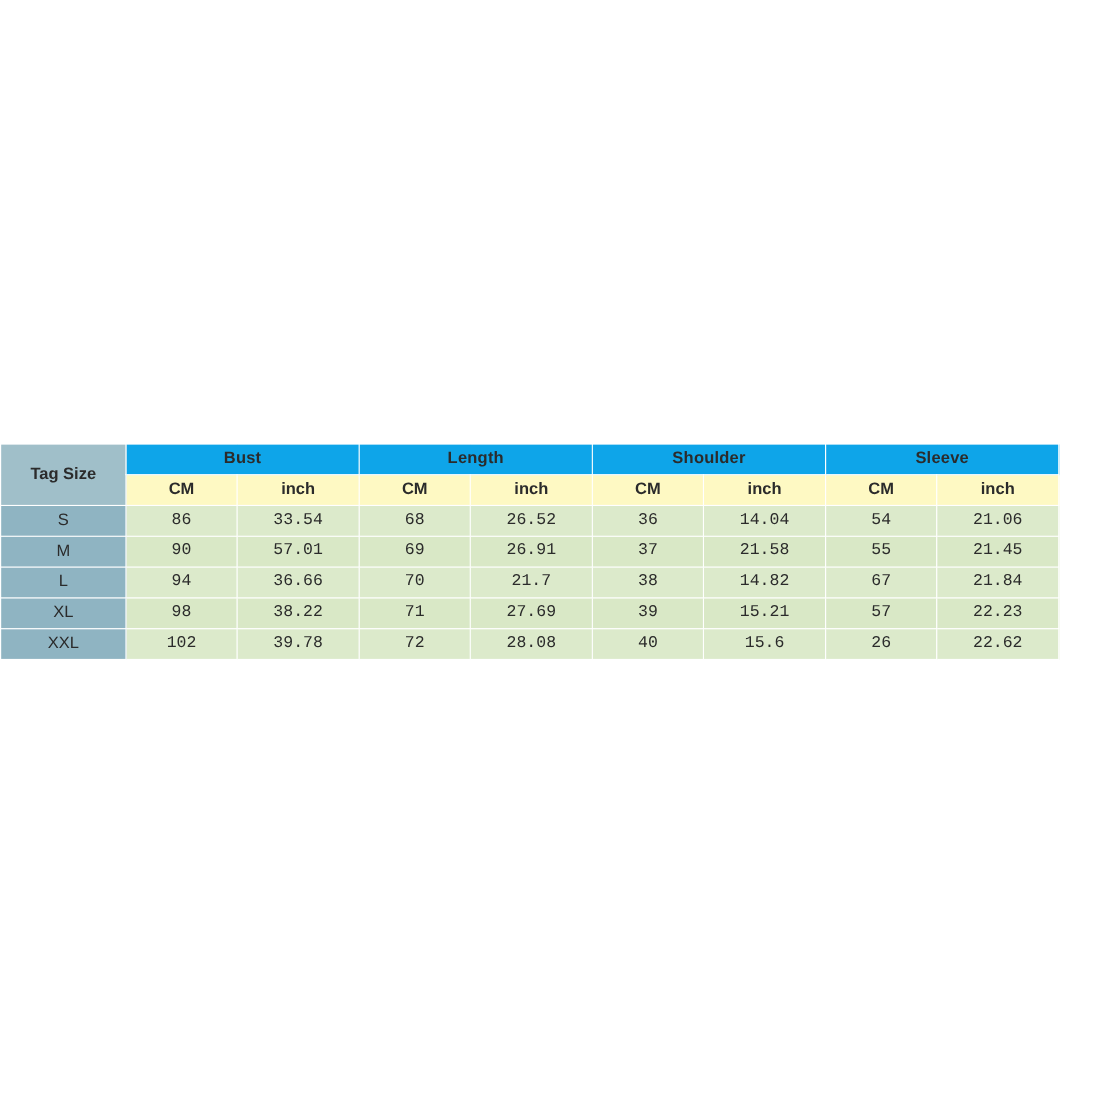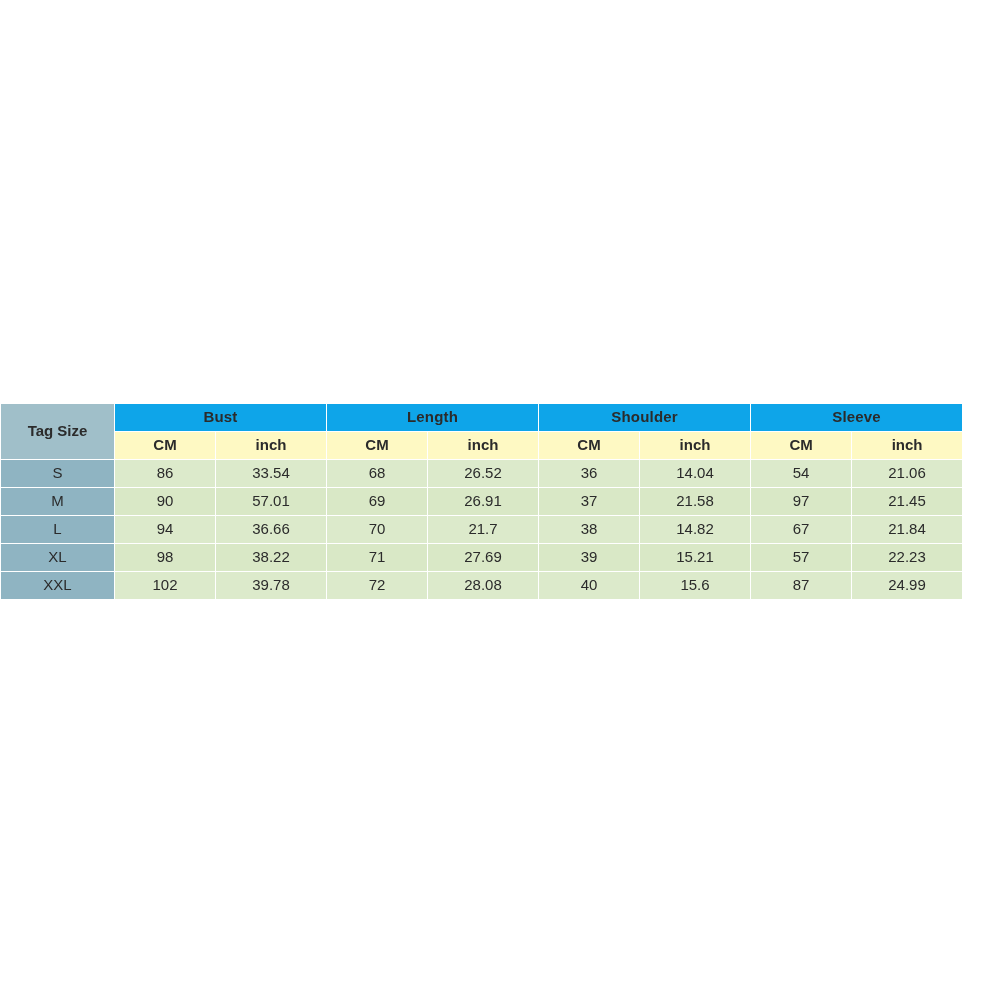--- a/index.html
+++ b/index.html
@@ -67,20 +67,21 @@
 
   
   .size-label {
     background: #8fb4c2;
     font-size: 15px;
   }
 
   
   .data-cell {
     background: #dceacb;
+    font-family: Liberation Mono, monospace;
   }
 
   
   tr.data-row:nth-child(odd) .data-cell {
     background: #dceacb;
   }
   tr.data-row:nth-child(even) .data-cell {
     background: #d9e8c6;
   }
 </style>
@@ -132,21 +133,21 @@
         <td class="data-cell">21.06</td>
       </tr>
       <tr class="data-row">
         <td class="size-label">M</td>
         <td class="data-cell">90</td>
         <td class="data-cell">57.01</td>
         <td class="data-cell">69</td>
         <td class="data-cell">26.91</td>
         <td class="data-cell">37</td>
         <td class="data-cell">21.58</td>
-        <td class="data-cell">97</td>
+        <td class="data-cell">55</td>
         <td class="data-cell">21.45</td>
       </tr>
       <tr class="data-row">
         <td class="size-label">L</td>
         <td class="data-cell">94</td>
         <td class="data-cell">36.66</td>
         <td class="data-cell">70</td>
         <td class="data-cell">21.7</td>
         <td class="data-cell">38</td>
         <td class="data-cell">14.82</td>
@@ -165,18 +166,18 @@
         <td class="data-cell">22.23</td>
       </tr>
       <tr class="data-row">
         <td class="size-label">XXL</td>
         <td class="data-cell">102</td>
         <td class="data-cell">39.78</td>
         <td class="data-cell">72</td>
         <td class="data-cell">28.08</td>
         <td class="data-cell">40</td>
         <td class="data-cell">15.6</td>
-        <td class="data-cell">87</td>
-        <td class="data-cell">24.99</td>
+        <td class="data-cell">26</td>
+        <td class="data-cell">22.62</td>
       </tr>
     </tbody>
   </table>
 </div>
 
 </body></html>

